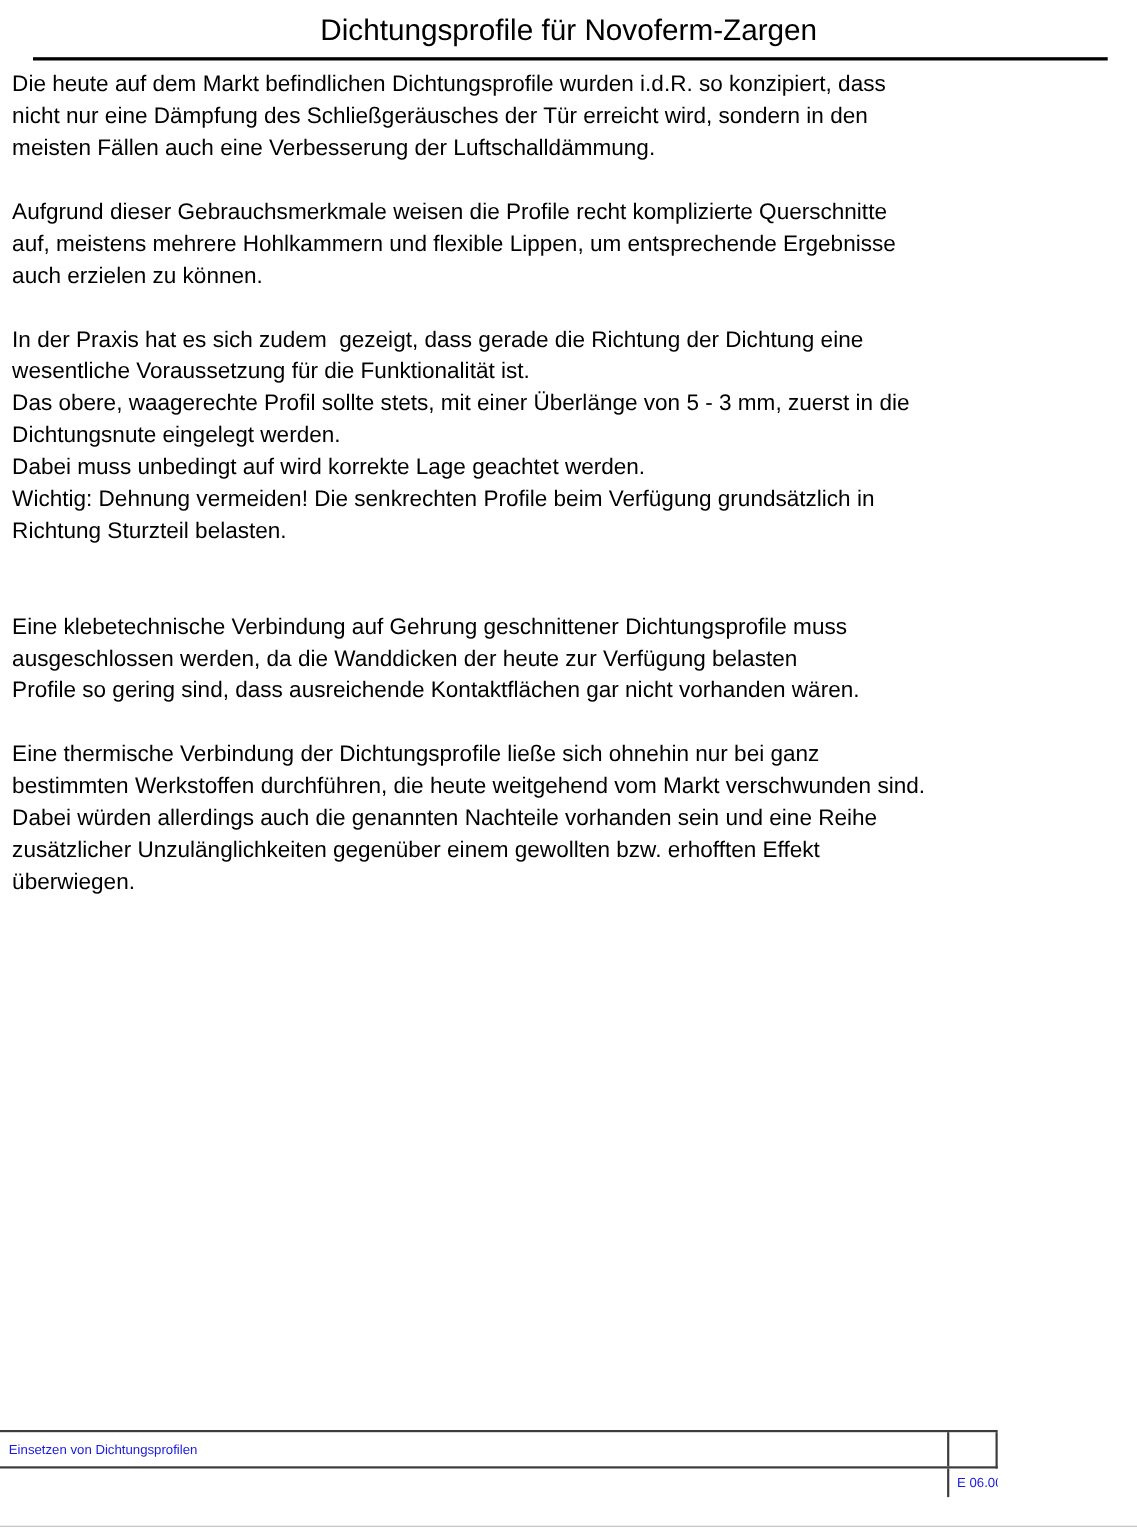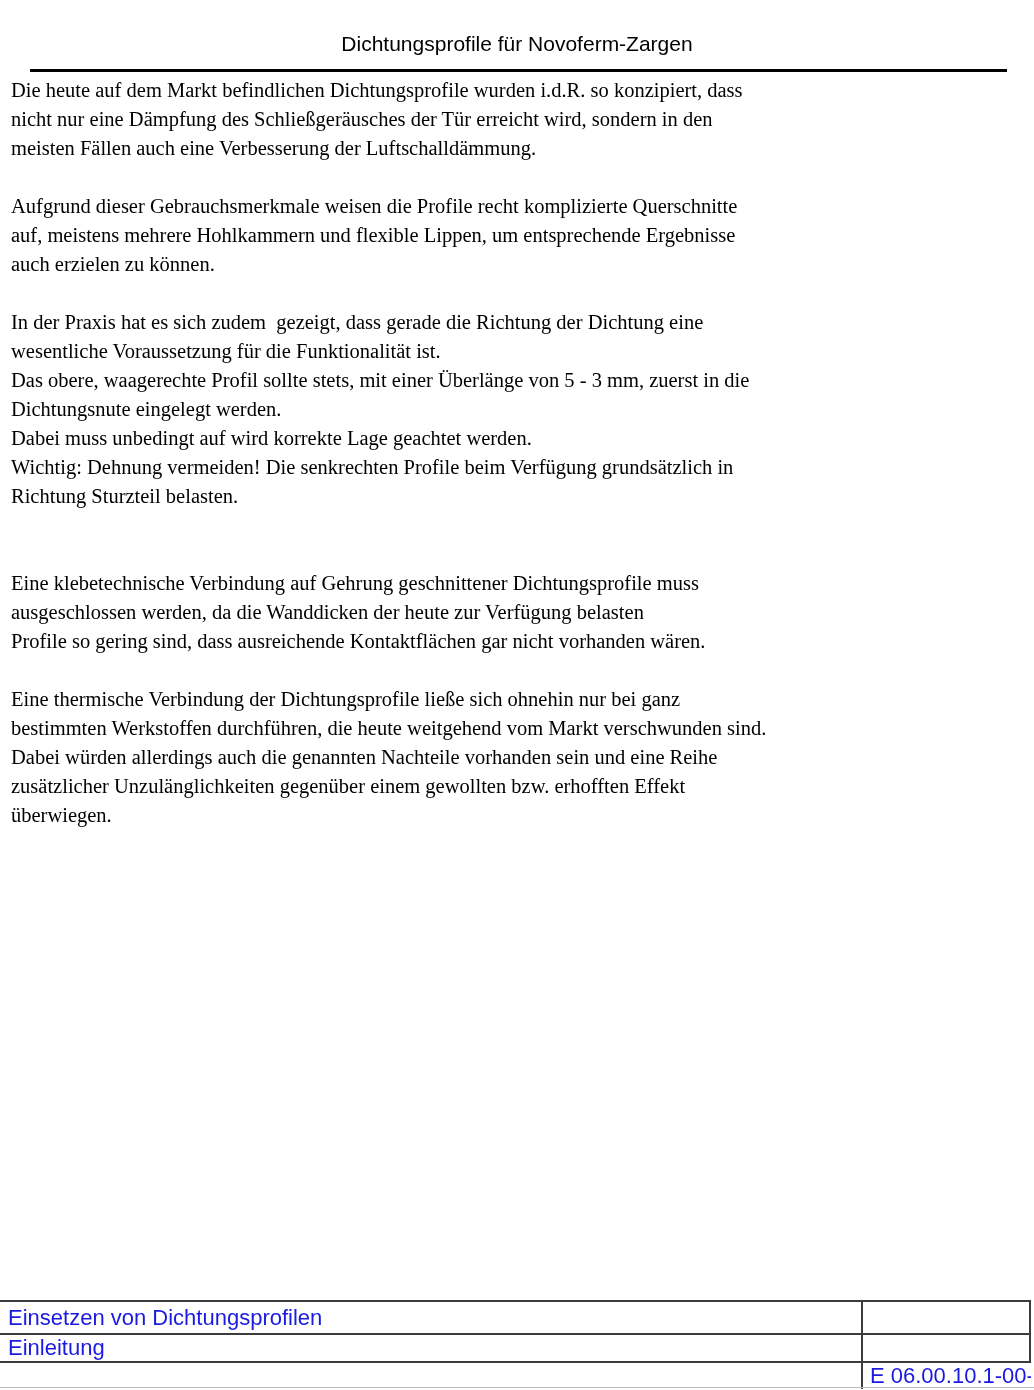--- a/index.html
+++ b/index.html
@@ -15,59 +15,58 @@
     width: 1034px;
     height: 1390px;
     background: #ffffff;
     font-family: "Liberation Sans", "DejaVu Sans", sans-serif;
     color: var(--text);
     overflow: hidden;
   }
   
   .doc-title {
     margin: 0;
-    padding-top: 26px;
-    font-size: 21px;
+    padding-top: 9px;
+    font-size: 27px;
     font-weight: normal;
     line-height: 36px;
     text-align: center;
     letter-spacing: 0px;
     color: var(--text);
   }
   .title-rule {
     margin-top: 7px;
     margin-left: 30px;
     width: 977px;
     height: 3px;
     background: #000000;
   }
   
   .body-text {
     position: absolute;
-    top: 76px;
+    top: 62px;
     left: 11px;
     width: 1015px;
-    font-family: Liberation Serif, serif;
   }
   .body-text p.para {
     margin: 0;
     font-size: 20.5px;
     line-height: 29px;
     white-space: pre-wrap;
     color: var(--text);
   }
   .body-text .blank-line { height: 29px; }
   
   .footer-table {
     position: absolute;
     top: 1300px;
     left: 0;
-    width: 1031px;
+    width: 907px;
     border-top: 2px solid var(--table-border-dark);
-    font-size: 22px;
+    font-size: 12px;
     color: var(--footer-text-blue);
   }
   .f-row {
     display: flex;
     align-items: stretch;
     border-bottom: 2px solid var(--table-border-dark);
   }
   .f-row.r1 { height: 33px; border-right: 2px solid var(--table-border-dark); }
   .f-row.r2 { height: 28px; border-right: 2px solid var(--table-border-dark); }
   .f-row.r3 { height: 26px; border-bottom: none; }
@@ -132,24 +131,20 @@
 Dabei würden allerdings auch die genannten Nachteile vorhanden sein und eine Reihe
 zusätzlicher Unzulänglichkeiten gegenüber einem gewollten bzw. erhofften Effekt
 überwiegen.</p>
     </main>
 
   <footer class="footer-table">
     <div class="f-row r1">
       <div class="f-cell left">Einsetzen von Dichtungsprofilen</div>
       <div class="f-cell right"></div>
     </div>
-    <div class="f-row r2">
-      <div class="f-cell left">Einleitung</div>
-      <div class="f-cell right"></div>
-    </div>
     <div class="f-row r3">
       <div class="f-cell left"></div>
       <div class="f-cell right">E 06.00.10.1-00-19</div>
     </div>
   </footer>
 
   <div class="footer-bottom-line"></div>
 
 </div>
 

